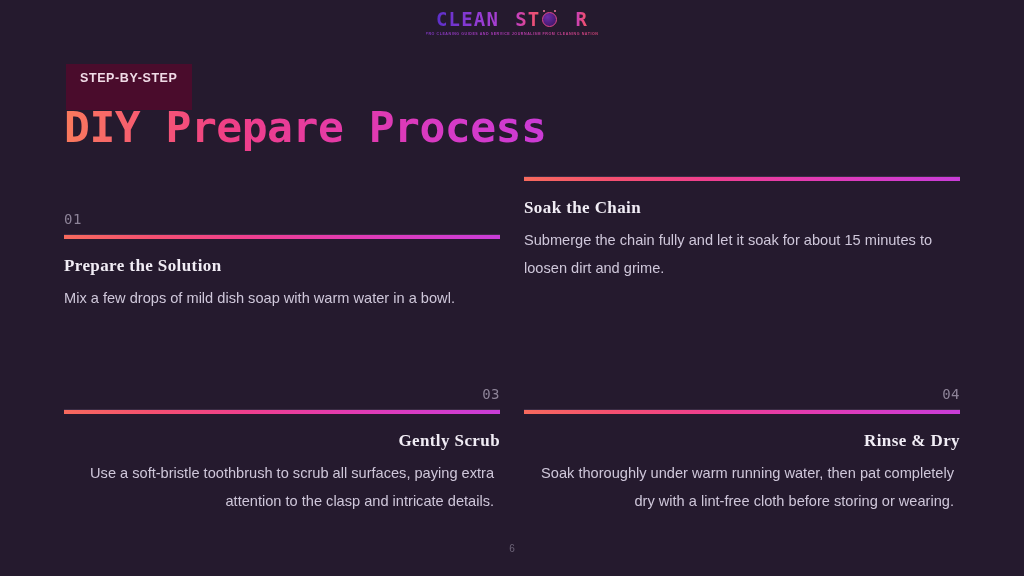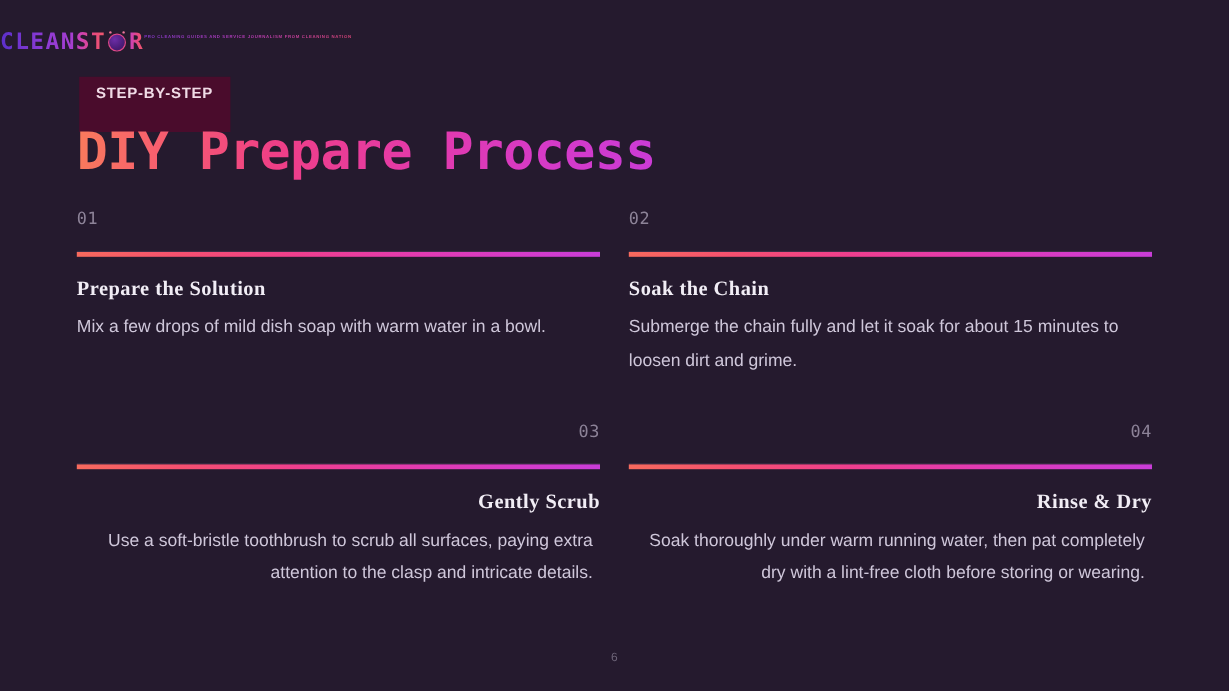--- a/index.html
+++ b/index.html
@@ -14,23 +14,24 @@
 
   .slide {
     position:relative;
     width:1024px; height:576px;
     background:#251a2e;
   }
 
   
   .logo-wrap {
     position:absolute;
-    top:26px; left:0; right:0;
+    top:10px; left:0; right:0;
     display:flex;
-    flex-direction:row;
+    flex-direction:column;
+    align-items:center;
   }
   .logo-mark {
     display:flex;
     align-items:center;
     font-family:"DejaVu Sans Mono", monospace;
     font-size:19px;
     font-weight:bold;
     letter-spacing:1.2px;
     line-height:1;
   }
@@ -38,20 +39,21 @@
     background:linear-gradient(90deg,#5b2fc9 0%, #8a3ad4 55%, #a93fd0 100%);
     -webkit-background-clip:text;
     background-clip:text;
     color:transparent;
   }
   .logo-st, .logo-r {
     background:linear-gradient(90deg,#c03fc9 0%, #e8497f 60%, #ef5a6a 100%);
     -webkit-background-clip:text;
     background-clip:text;
     color:transparent;
+    margin-left:16px;
   }
   .logo-drop {
     position:relative;
     width:17px; height:17px;
     margin:0 1px;
     display:inline-flex;
     align-items:center;
     justify-content:center;
   }
   .logo-drop .orb {
@@ -134,21 +136,22 @@
   }
   .cell { position:relative; }
   .cell.r2 { margin-top:38px;text-align:right; }
 
   .step-num {
     font-family:"DejaVu Sans Mono", monospace;
     font-size:14px;
     color:#8d8398;
     letter-spacing:0.5px;
     line-height:1;
-    padding-bottom:19px;
+    padding-bottom:8px;
+    margin-top:36px;
   }
   .hairline {
     height:1px;
     background:#3a2c44;
   }
   .bar {
     height:4px;
     background:linear-gradient(90deg,
         #f76a5d 0%,
         #f55070 20%,
@@ -214,21 +217,20 @@
 
     <div class="cell">
       <div class="step-num">01</div>
       <div class="hairline"></div>
       <div class="bar"></div>
       <div class="step-title">Prepare the Solution</div>
       <div class="step-desc">Mix a few drops of mild dish soap with warm water in a bowl.</div>
     </div>
 
     <div class="cell">
-      <div class="step-num">02</div>
       <div class="hairline"></div>
       <div class="bar"></div>
       <div class="step-title">Soak the Chain</div>
       <div class="step-desc">Submerge the chain fully and let it soak for about 15 minutes to loosen dirt and grime.</div>
     </div>
 
     <div class="cell r2">
       <div class="step-num">03</div>
       <div class="hairline"></div>
       <div class="bar"></div>

